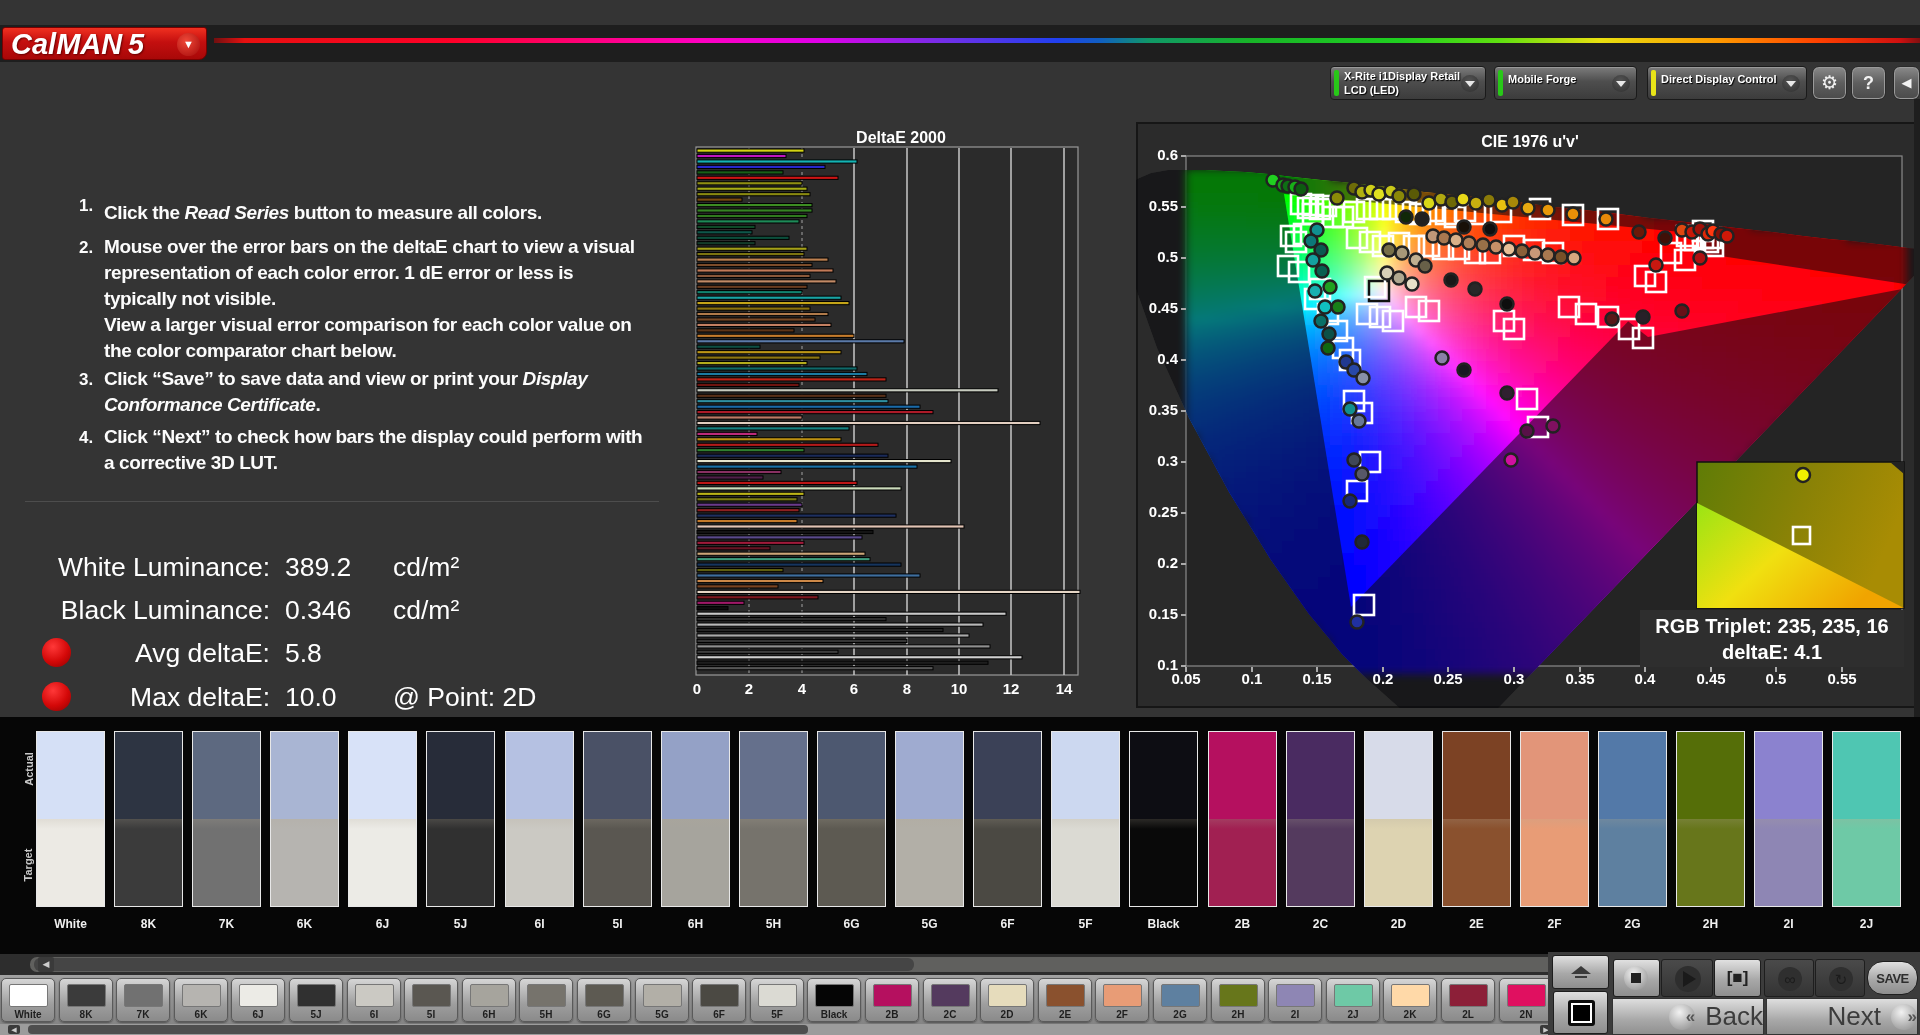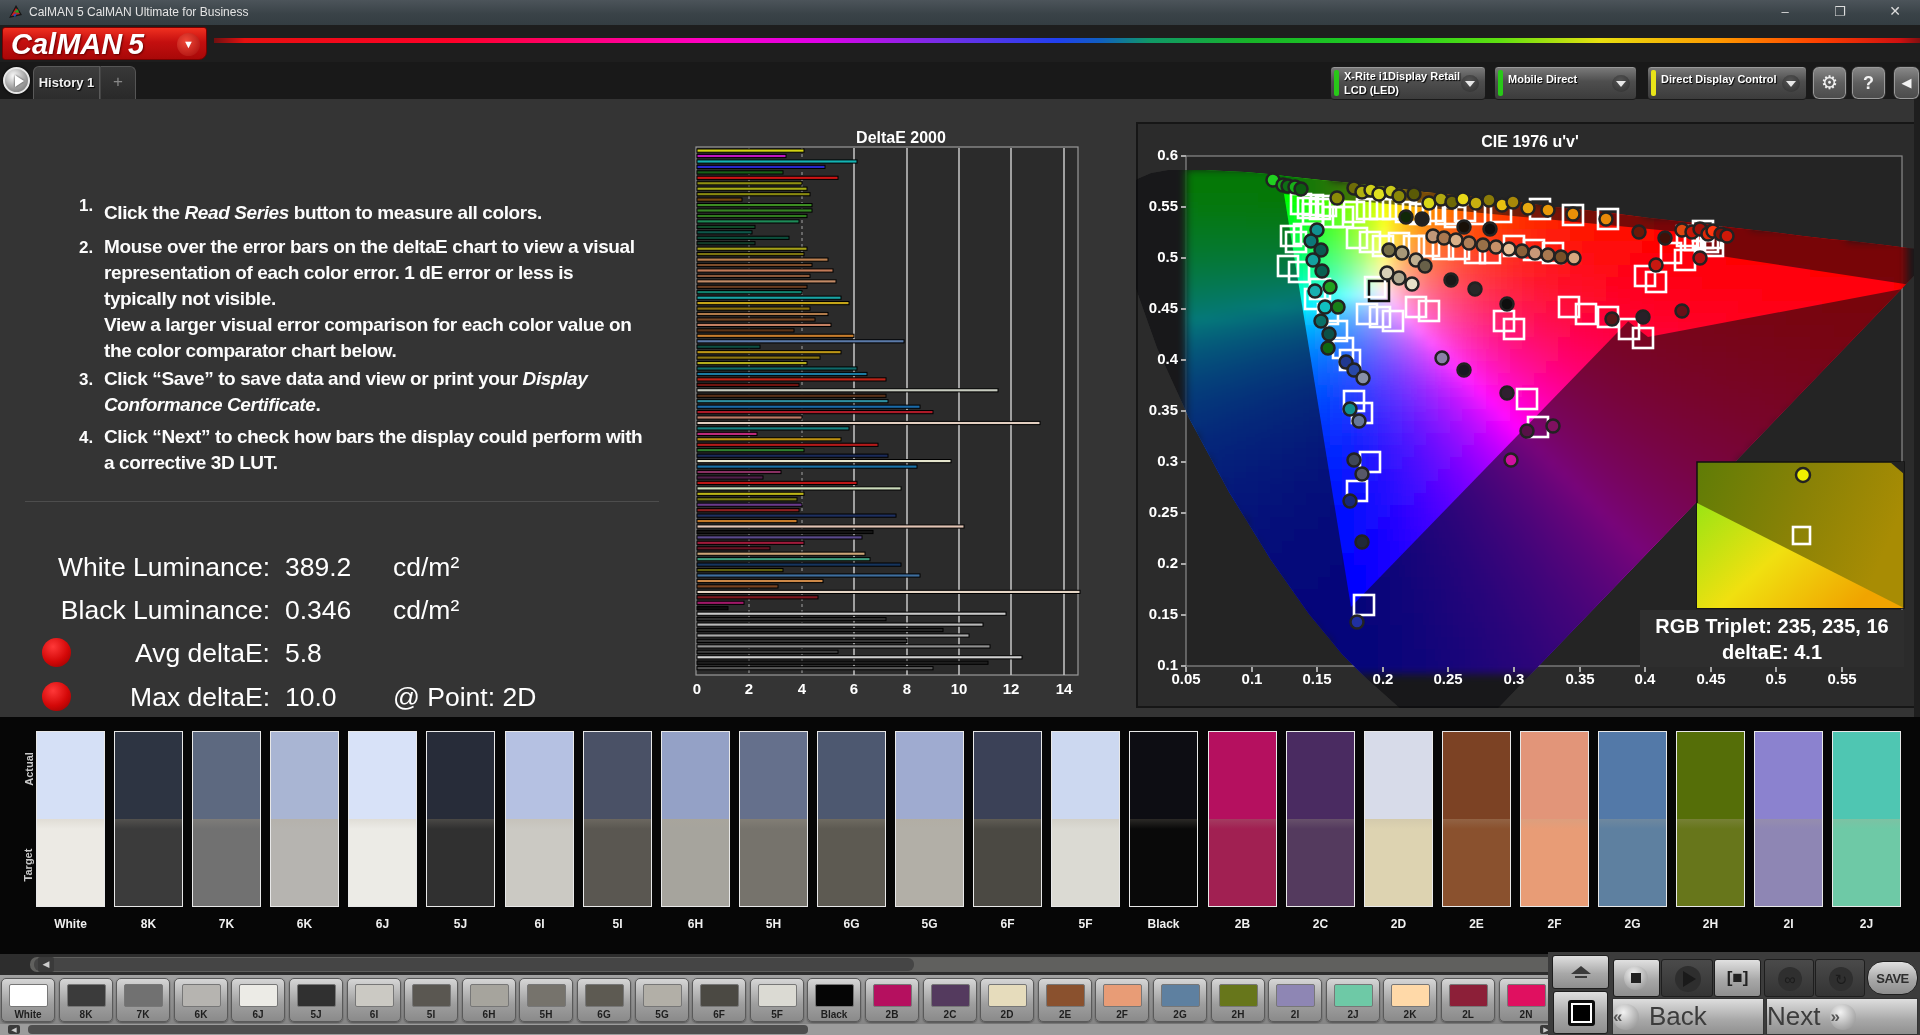--- a/index.html
+++ b/index.html
@@ -58,59 +58,42 @@
 .pb{position:absolute;top:3px;width:54px;height:44px;background:linear-gradient(#d6d6d6,#9e9e9e 60%,#8a8a8a);border:1px solid #5a5a5a;border-radius:5px;box-shadow:0 1px 2px #00000066}
 .ps{position:absolute;left:7px;top:5px;width:39px;height:23px;border:1px solid #777;border-radius:2px}
 .pl{position:absolute;left:0;top:30px;width:52px;text-align:center;font-size:10px;font-weight:bold;color:#1e1e1e}
 #hs2{position:absolute;left:0;top:49px;width:1558px;height:11px;background:#9c9c9c}
 #hs2 .th{position:absolute;left:28px;top:1px;width:780px;height:9px;background:#4e4e4e;border-radius:4px}
 
 #ctrl{left:1548px;top:952px;width:372px;height:83px;background:#3c3c3c}
 .tb{position:absolute;border:1px solid #1e1e1e;border-radius:3px}
 .light{background:linear-gradient(#e0e0e0,#a8a8a8 55%,#8e8e8e)}
 .dark{background:linear-gradient(#4a4a4a,#343434)}
-.bigbtn{position:absolute;top:46px;height:37px;background:linear-gradient(#dedede,#a8a8a8 60%,#909090);border:1px solid #333;color:#3c3c3c;font-size:26px;text-align:left;line-height:35px}
+.bigbtn{position:absolute;top:46px;height:37px;background:linear-gradient(#dedede,#a8a8a8 60%,#909090);border:1px solid #333;color:#3c3c3c;font-size:26px;text-align:right;line-height:35px}
 .circ{display:inline-block;border-radius:50%;background:radial-gradient(circle at 40% 32%,#f2f2f2,#b0b0b0 60%,#888);color:#555;font-weight:bold}
 </style></head><body>
 <div id="root">
 
-<div class="abs" id="tbar">
- <svg class="abs" style="left:8px;top:4px" width="16" height="16">
-        <polygon points="1,14 8,1 14,11" fill="#181818"></polygon>
-        <polygon points="3,12 8,4 12,10" fill="#c82020"></polygon>
-        <polygon points="6,8 10,5 11,9" fill="#20a020"></polygon>
-        <polygon points="5,11 9,9 7,13" fill="#2050c0"></polygon>
-      </svg>
- <span class="t">CalMAN 5 CalMAN Ultimate for Business</span>
- <div class="winbtn" style="right:120px">–</div>
- <div class="winbtn" style="right:65px">❐</div>
- <div class="winbtn" style="right:10px;font-size:14px">✕</div>
-</div>
 
 <div class="abs" id="lstrip">
  <div id="logo">
         <span class="lt">CalMAN 5</span>
         <span class="dd">▼</span>
       </div>
  <div id="rainbow"></div>
 </div>
 
-<div class="abs" id="tabbar">
- <div class="roundb"></div>
- <div id="tab1">History 1</div>
- <div id="tab2">+</div>
-</div>
 <div class="abs drop" style="left:1330px;width:156px">
  <div class="stripe" style="background:#28c818"></div>
  <div class="dtxt">X-Rite i1Display Retail<br>LCD (LED)</div>
  <div class="arr"></div>
 </div>
 <div class="abs drop" style="left:1494px;width:143px">
  <div class="stripe" style="background:#28c818"></div>
- <div class="dtxt" style="top:6px">Mobile Direct</div>
+ <div class="dtxt" style="top:6px">Mobile Forge</div>
  <div class="arr"></div>
 </div>
 <div class="abs drop" style="left:1647px;width:160px">
  <div class="stripe" style="background:#e8e418"></div>
  <div class="dtxt" style="top:6px">Direct Display Control</div>
  <div class="arr"></div>
 </div>
 <div class="abs sqbtn" style="left:1812px;font-size:19px;line-height:32px">⚙</div>
 <div class="abs sqbtn" style="left:1851px;font-size:18px;line-height:32px;font-weight:bold">?</div>
 <div class="abs sqbtn" style="left:1893px;width:27px;font-size:13px;line-height:32px">◀</div>

